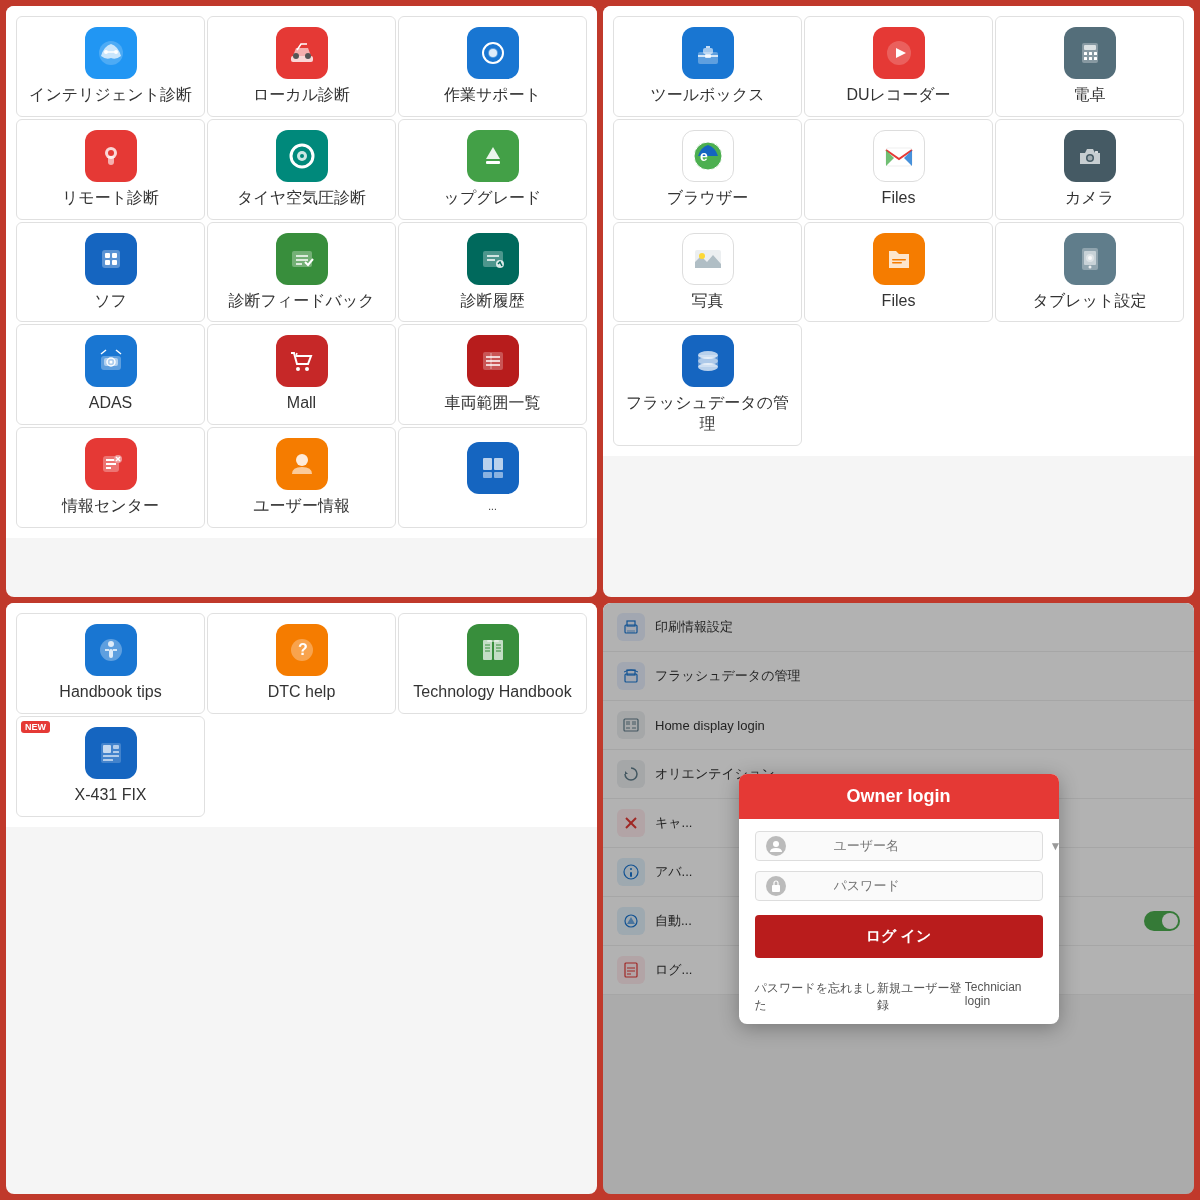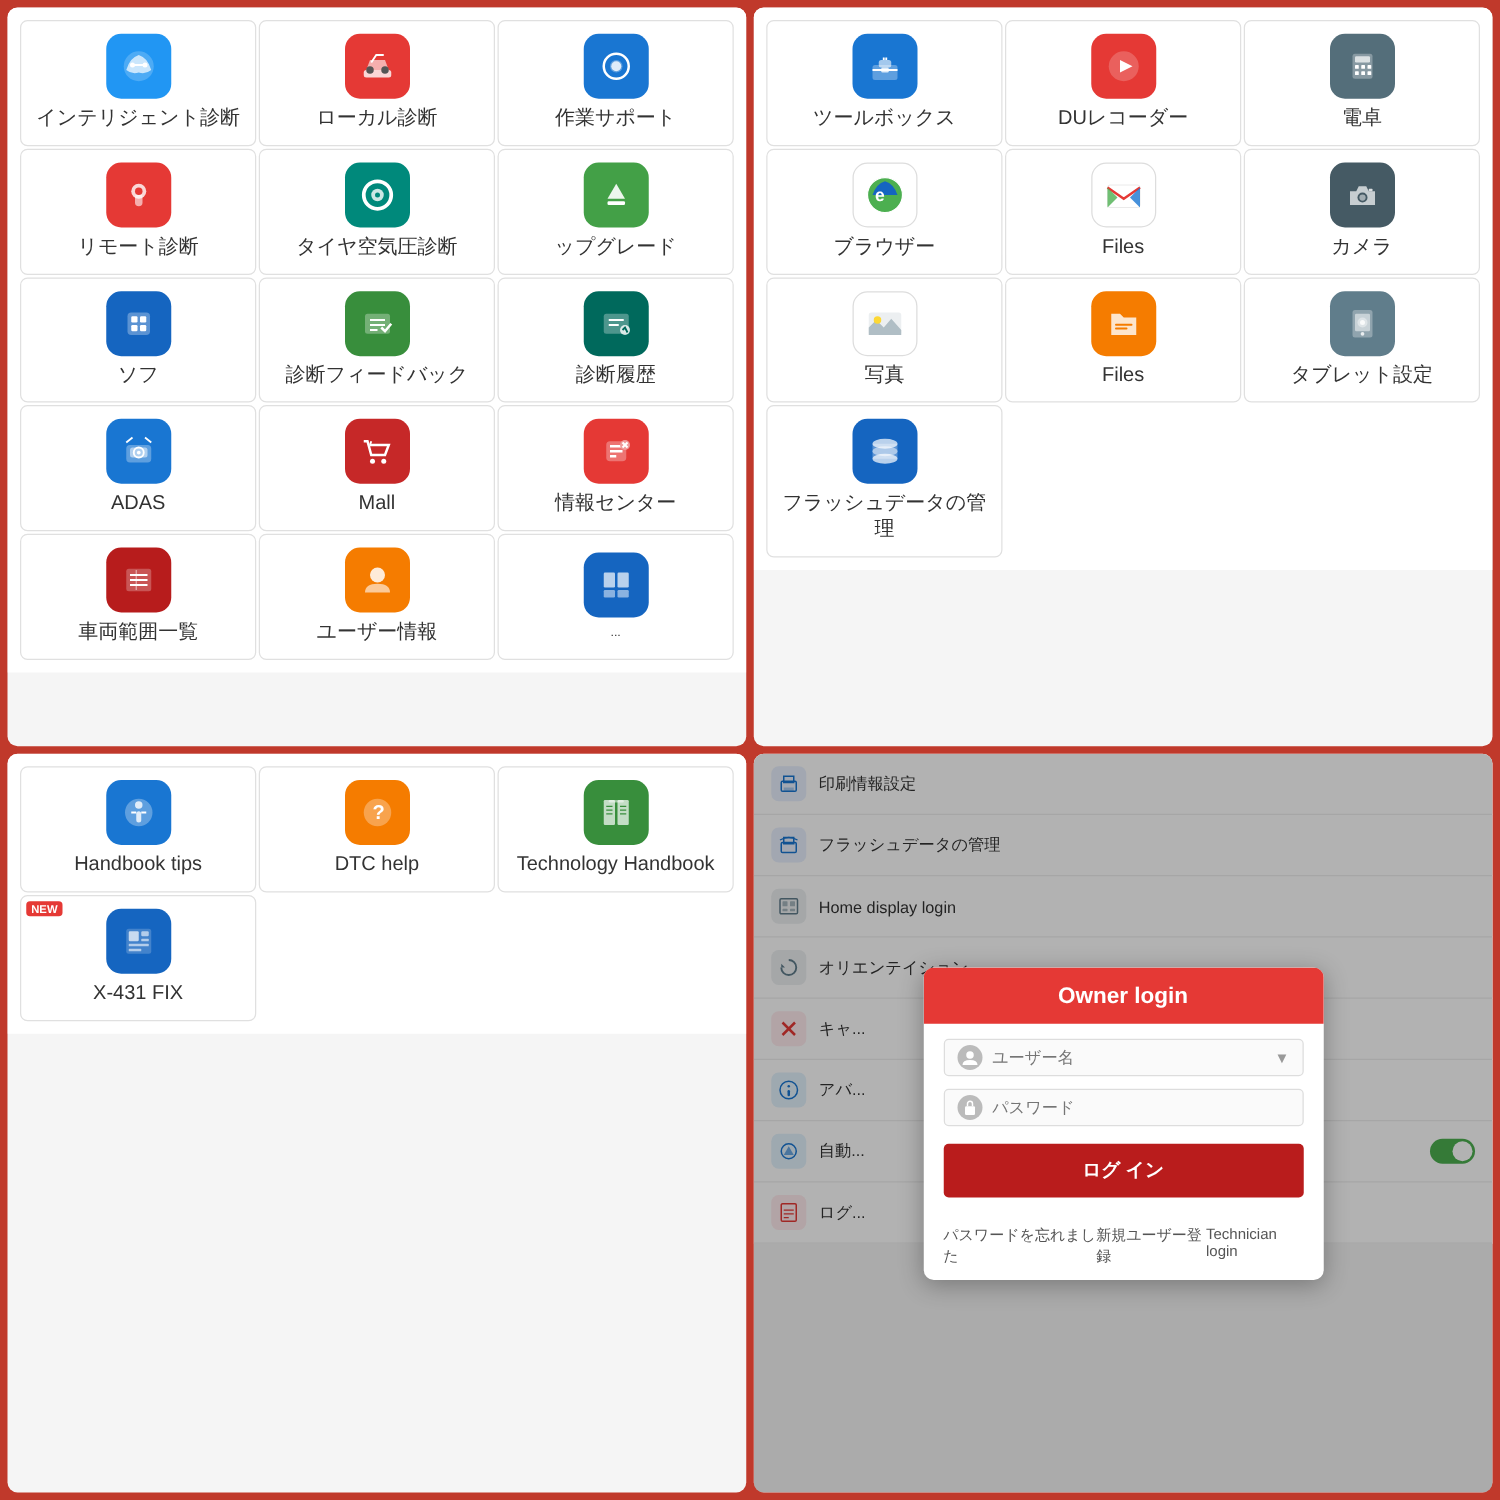--- a/index.html
+++ b/index.html
@@ -189,20 +189,21 @@
       padding: 12px 16px;
     }
     .login-input-wrap {
       display: flex;
       align-items: center;
       border: 1px solid #ddd;
       border-radius: 4px;
       padding: 4px 10px;
       margin-bottom: 10px;
       background: #fafafa;
+      gap: 40px;
     }
     .login-input-icon {
       width: 20px;
       height: 20px;
       background: #bbb;
       border-radius: 50%;
       margin-right: 8px;
       display: flex;
       align-items: center;
       justify-content: center;
@@ -380,45 +381,45 @@
         <svg width="30" height="30" viewBox="0 0 30 30">
           <circle cx="11" cy="23" r="2" fill="white"></circle>
           <circle cx="20" cy="23" r="2" fill="white"></circle>
           <path d="M4 7 L7 7 L10 18 L21 18 L24 10 L9 10" stroke="white" stroke-width="2" fill="none"></path>
           <path d="M9 10 L10 7" stroke="white" stroke-width="1.5" fill="none"></path>
         </svg>
       </div>
       <span class="app-label">Mall</span>
     </div>
     <div class="app-item">
+      <div class="app-icon" style="background:#b71c1c;">
+        <svg width="30" height="30" viewBox="0 0 30 30">
+          <rect x="5" y="6" width="20" height="18" rx="2" fill="white" opacity="0.25"></rect>
+          <line x1="8" y1="11" x2="22" y2="11" stroke="white" stroke-width="1.5"></line>
+          <line x1="8" y1="15" x2="22" y2="15" stroke="white" stroke-width="1.5"></line>
+          <line x1="8" y1="19" x2="22" y2="19" stroke="white" stroke-width="1.5"></line>
+          <line x1="13" y1="7" x2="13" y2="23" stroke="white" stroke-width="1" opacity="0.5"></line>
+        </svg>
+      </div>
+      <span class="app-label">車両範囲一覧</span>
+    </div>
+
+    <div class="app-item">
       <div class="app-icon" style="background:#e53935;">
         <svg width="30" height="30" viewBox="0 0 30 30">
           <rect x="7" y="7" width="16" height="16" rx="3" fill="white" opacity="0.3"></rect>
           <line x1="10" y1="11" x2="20" y2="11" stroke="white" stroke-width="2"></line>
           <line x1="10" y1="15" x2="20" y2="15" stroke="white" stroke-width="2"></line>
           <line x1="10" y1="19" x2="15" y2="19" stroke="white" stroke-width="2"></line>
           <circle cx="22" cy="10" r="4" fill="#ef9a9a"></circle>
           <line x1="20" y1="8" x2="24" y2="12" stroke="white" stroke-width="1.5"></line>
           <line x1="24" y1="8" x2="20" y2="12" stroke="white" stroke-width="1.5"></line>
         </svg>
       </div>
       <span class="app-label">情報センター</span>
-    </div>
-
-    <div class="app-item">
-      <div class="app-icon" style="background:#b71c1c;">
-        <svg width="30" height="30" viewBox="0 0 30 30">
-          <rect x="5" y="6" width="20" height="18" rx="2" fill="white" opacity="0.25"></rect>
-          <line x1="8" y1="11" x2="22" y2="11" stroke="white" stroke-width="1.5"></line>
-          <line x1="8" y1="15" x2="22" y2="15" stroke="white" stroke-width="1.5"></line>
-          <line x1="8" y1="19" x2="22" y2="19" stroke="white" stroke-width="1.5"></line>
-          <line x1="13" y1="7" x2="13" y2="23" stroke="white" stroke-width="1" opacity="0.5"></line>
-        </svg>
-      </div>
-      <span class="app-label">車両範囲一覧</span>
     </div>
     <div class="app-item">
       <div class="app-icon" style="background:#f57c00;">
         <svg width="30" height="30" viewBox="0 0 30 30">
           <circle cx="15" cy="11" r="6" fill="white" opacity="0.85"></circle>
           <path d="M5 25 Q5 18 15 18 Q25 18 25 25" fill="white" opacity="0.6"></path>
         </svg>
       </div>
       <span class="app-label">ユーザー情報</span>
     </div>

